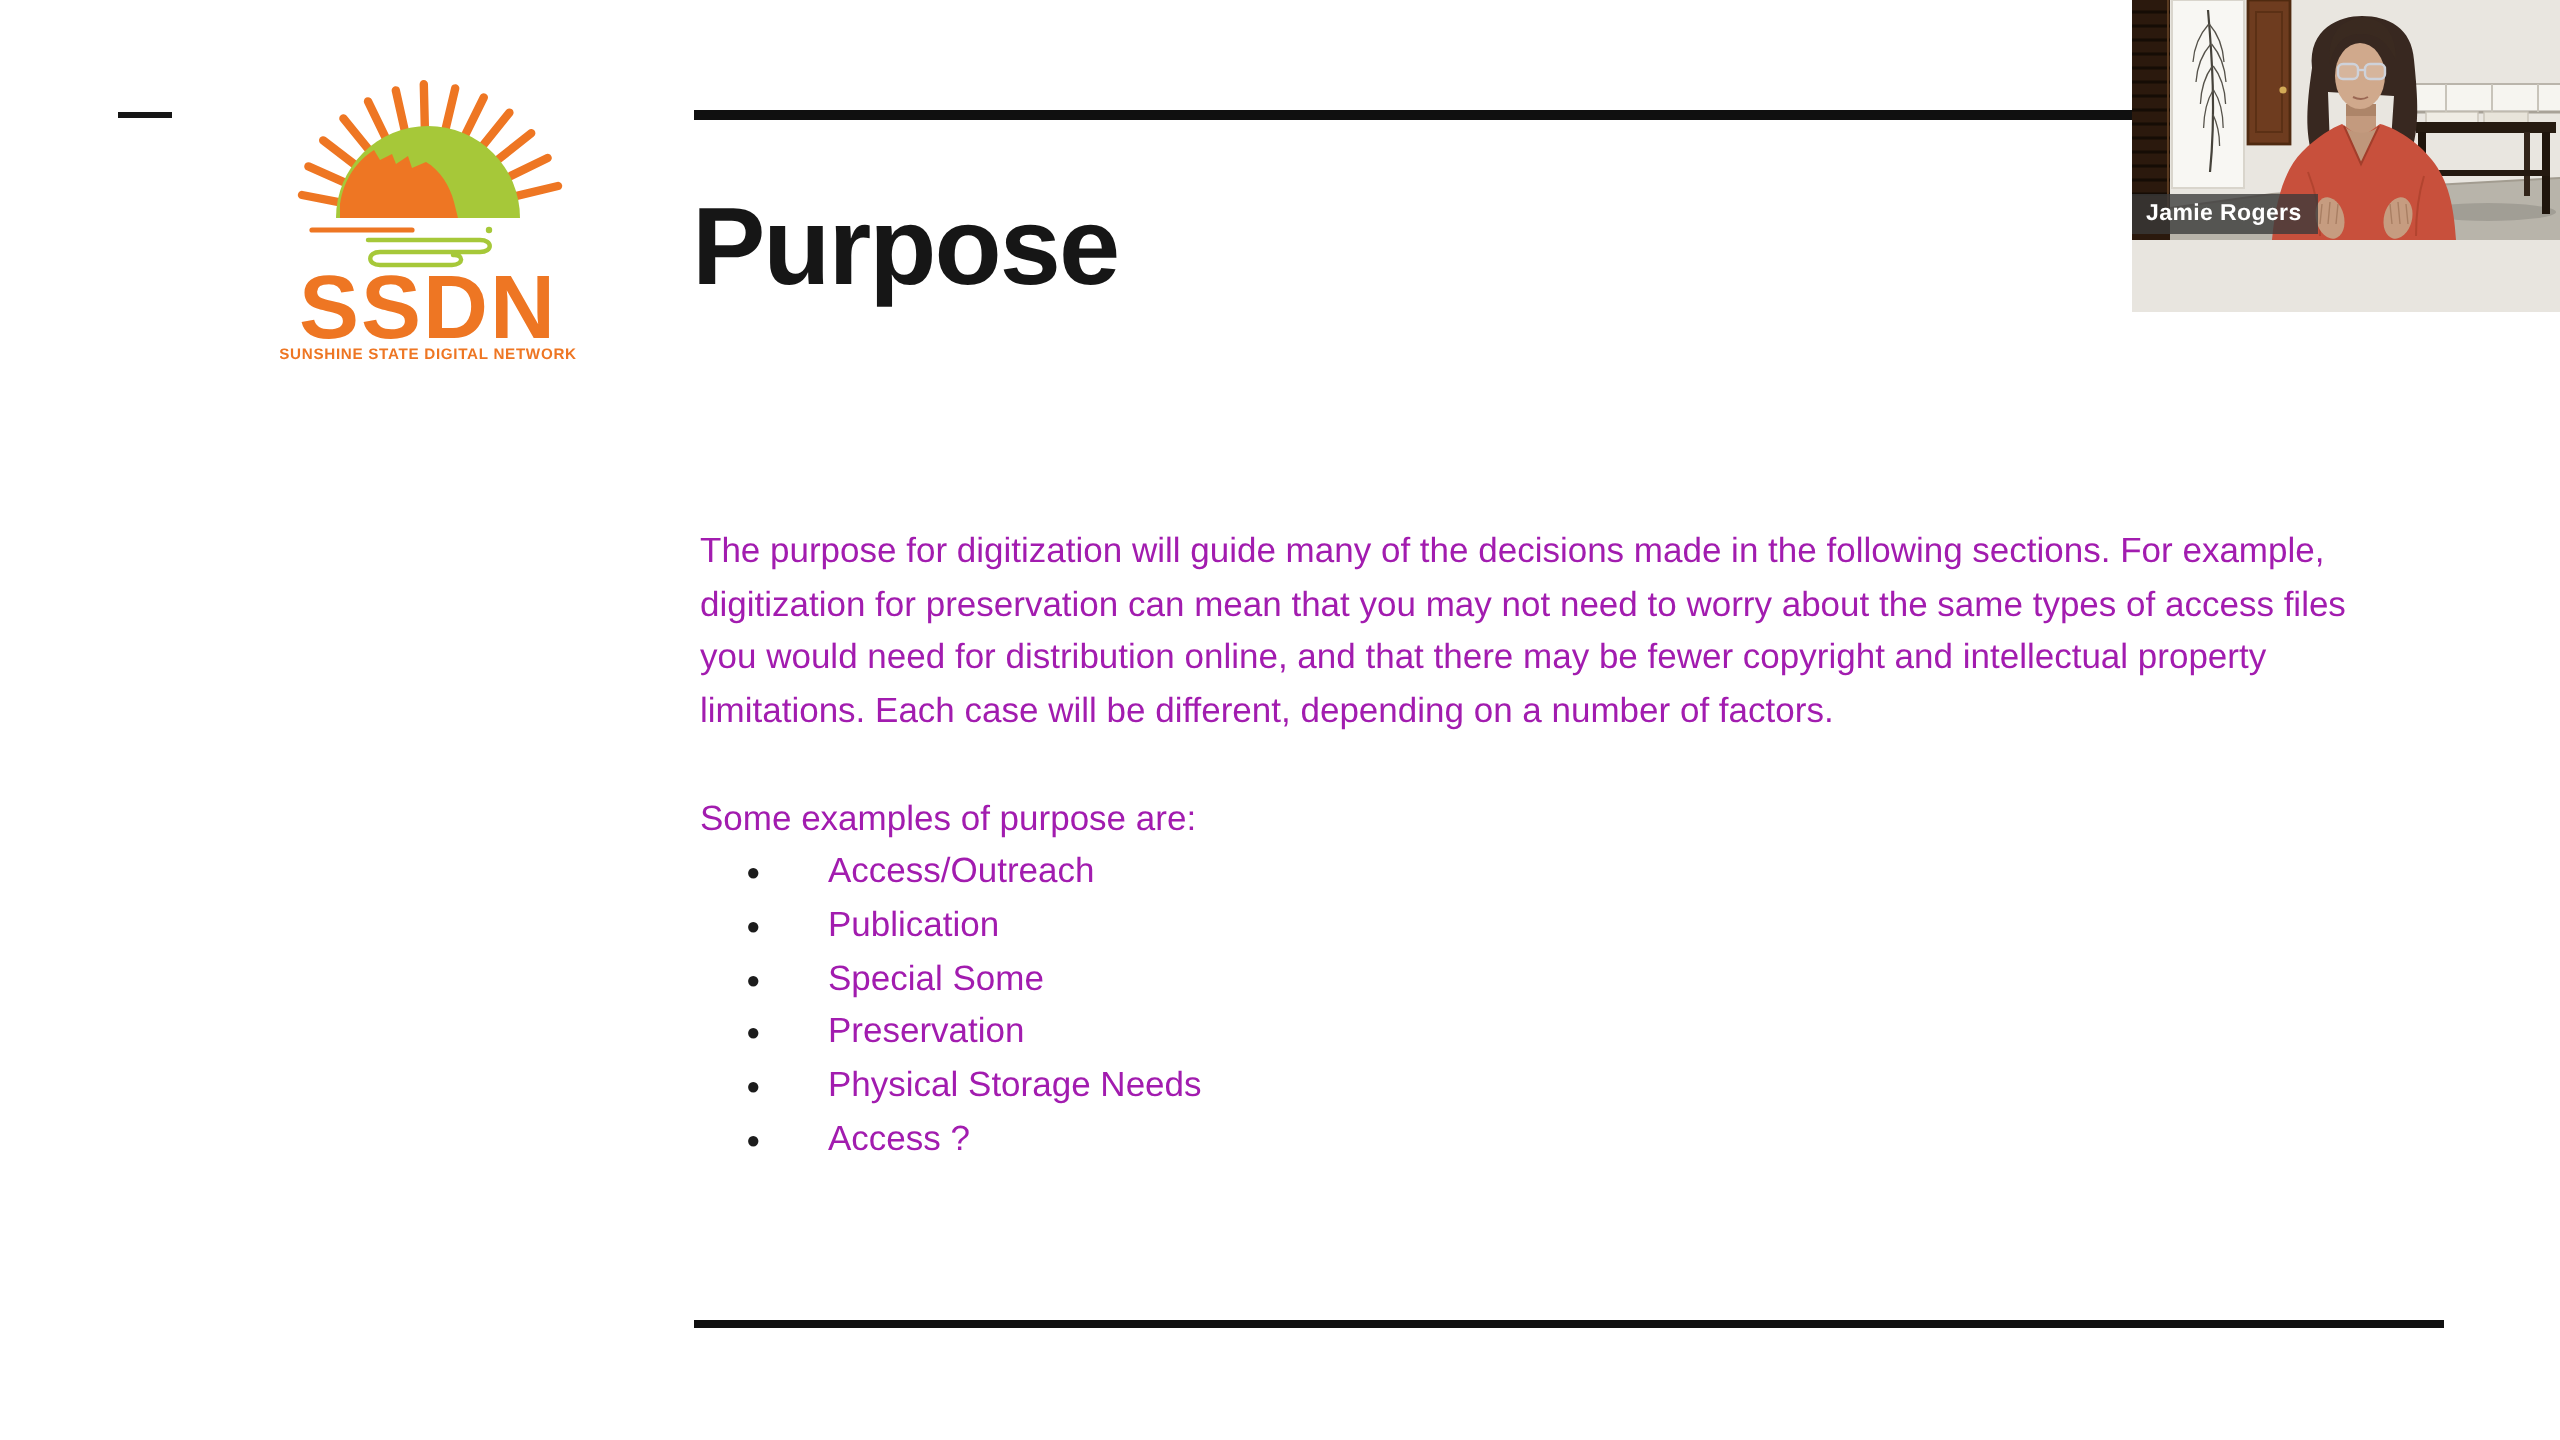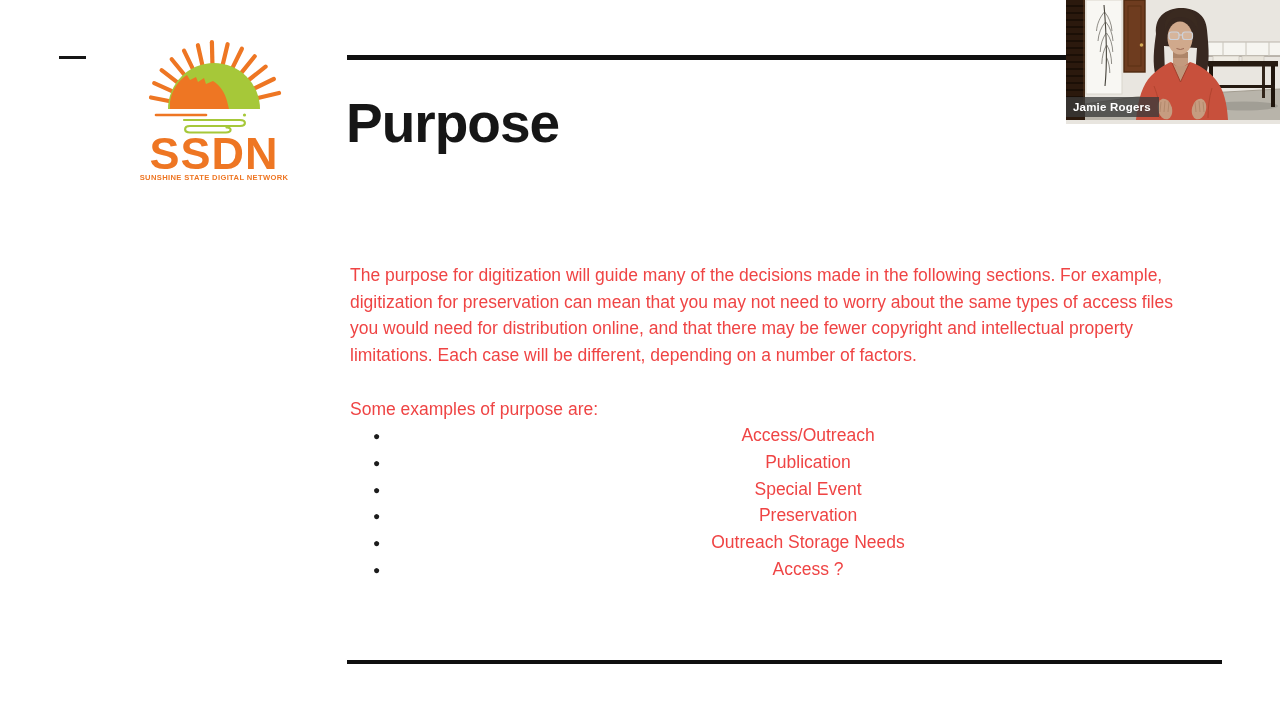--- a/index.html
+++ b/index.html
@@ -50,43 +50,43 @@
     text-align: center;
   }
 
   
   .slide-body {
     position: absolute;
     left: 350px; top: 262px;
     width: 852px;
     font-size: 17.5px;
     line-height: 26.7px;
-    color: #ef4444;
+    color: #a21caf;
   }
   .slide-body p[data-name="body-paragraph"] { margin-bottom: 26.7px; }
-  .bullet-list { list-style: none; text-align: center; }
+  .bullet-list { list-style: none; }
   .bullet-list li {
     position: relative;
     padding-left: 64px;
     height: 26.7px;
   }
   .bullet-list li::before {
     content: "●";
     position: absolute;
     left: 23px;
     top: 1px;
     font-size: 12px;
     color: #1c1c1c;
   }
 
   
   .webcam {
     position: absolute;
     left: 1066px; top: 0;
-    width: 214px; height: 124px;
+    width: 214px; height: 156px;
     overflow: hidden;
     background: #e8e5df;
     z-index: 5;
   }
   .webcam svg { display: block; width: 214px; height: 120px; }
   .name-tag {
     position: absolute;
     left: 0; top: 97px;
     height: 20px;
     padding: 2px 8px 0 7px;
@@ -143,23 +143,23 @@
   <div class="rule rule-bottom" data-name="slide-bottom-rule"></div>
 
   <h1 class="slide-title" data-name="slide-title">Purpose</h1>
 
   <div class="slide-body" data-name="slide-body">
     <p data-name="body-paragraph">The purpose for digitization will guide many of the decisions made in the following sections. For example, digitization for preservation can mean that you may not need to worry about the same types of access files you would need for distribution online, and that there may be fewer copyright and intellectual property limitations. Each case will be different, depending on a number of factors.</p>
     <p data-name="list-intro">Some examples of purpose are:</p>
     <ul class="bullet-list" data-name="purpose-bullet-list">
       <li data-name="list-item">Access/Outreach</li>
       <li data-name="list-item">Publication</li>
-      <li data-name="list-item">Special Event</li>
+      <li data-name="list-item">Special Some</li>
       <li data-name="list-item">Preservation</li>
-      <li data-name="list-item">Outreach Storage Needs</li>
+      <li data-name="list-item">Physical Storage Needs</li>
       <li data-name="list-item">Access ?</li>
     </ul>
   </div>
 
   <div class="webcam" data-name="webcam-video-tile">
     <svg viewBox="0 0 214 120" data-name="webcam-scene">
 
       <rect x="0" y="0" width="214" height="120" fill="#e9e6e0" data-name="room-wall"></rect>
 
       <path d="M 19 120 L 19 104 L 70 97 L 214 89 L 214 120 Z" fill="#b8b4aa" data-name="room-floor"></path>

